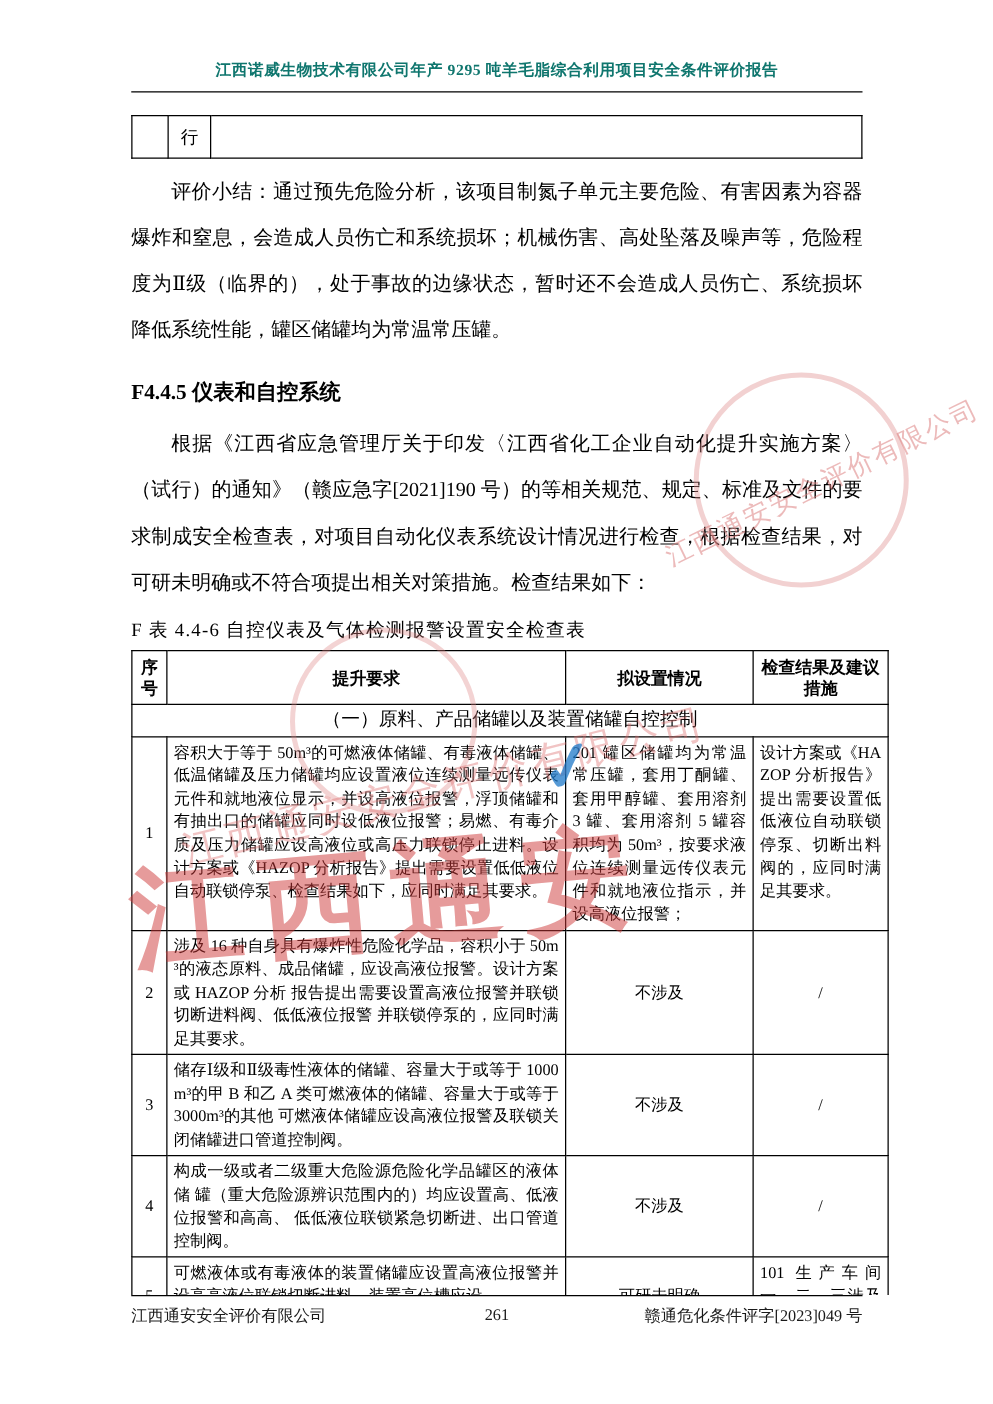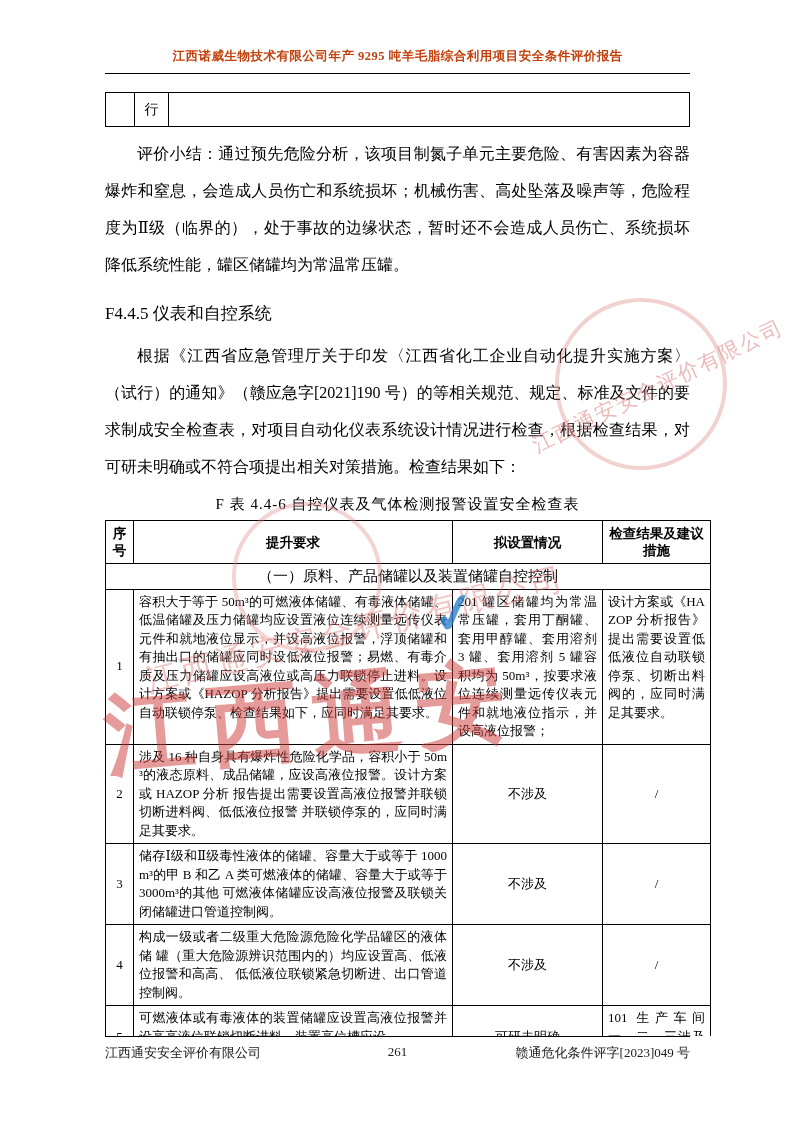--- a/index.html
+++ b/index.html
@@ -6,34 +6,34 @@
   html,body { background:#ffffff; }
   .page {
     position:relative; width:794px; height:1123px; margin:0 auto;
     background:#ffffff; overflow:hidden; color:#000;
     font-family:"Liberation Serif","DejaVu Serif",serif;
   }
   
   .doc-header { margin:0 104px 0 105px; padding-top:48px; padding-bottom:8px;
                 border-bottom:1px solid #000; position:relative; z-index:1; }
   .doc-header-text { text-align:center; font-size:12.5px; font-weight:bold;
-                     color:#c2410c; letter-spacing:0.5px; }
+                     color:#0f766e; letter-spacing:0.5px; }
   
   .content { position:relative; z-index:1; margin-left:105px; width:605px; }
   .fragment-table { width:585px; border-collapse:collapse; margin-top:18px; table-layout:fixed; }
   .fragment-table td { border:1px solid #000; height:34px; font-size:14px;
                        text-align:center; vertical-align:middle; }
   .f-c1 { width:29px; } .f-c2 { width:34px; } .f-c3 { width:auto; }
 
   .para { width:585px; font-size:16px; line-height:37px; text-align:justify;
           text-indent:2em; margin-top:8px; }
-  .section-heading { width:585px; font-size:17px; font-weight:normal; line-height:30px;
+  .section-heading { width:585px; font-size:17px; font-weight:bold; line-height:30px;
                      margin-top:16px; }
   .sub-item { width:585px; font-size:16px; line-height:36px; padding-left:44px; margin-top:8px; }
-  .table-caption { width:585px; text-align:center; font-size:15px; letter-spacing:1px;
+  .table-caption { width:585px; text-align:left; font-size:15px; letter-spacing:1px;
                    margin:10px 0 6px 0; }
 
   
   .checklist { width:605px; border-collapse:collapse; table-layout:fixed;
                font-size:13px; line-height:18.5px; }
   .checklist th, .checklist td { border:1px solid #000; }
   .checklist th { font-weight:bold; text-align:center; vertical-align:middle;
                   padding:4px 2px; font-size:13.5px; line-height:17px; word-break:break-all; }
   .col-no { width:28px; } .col-req { width:319px; } .col-status { width:150px; } .col-result { width:108px; }
   .section-row td { font-weight:normal; text-align:center; padding:3px 4px; font-size:15px; }

